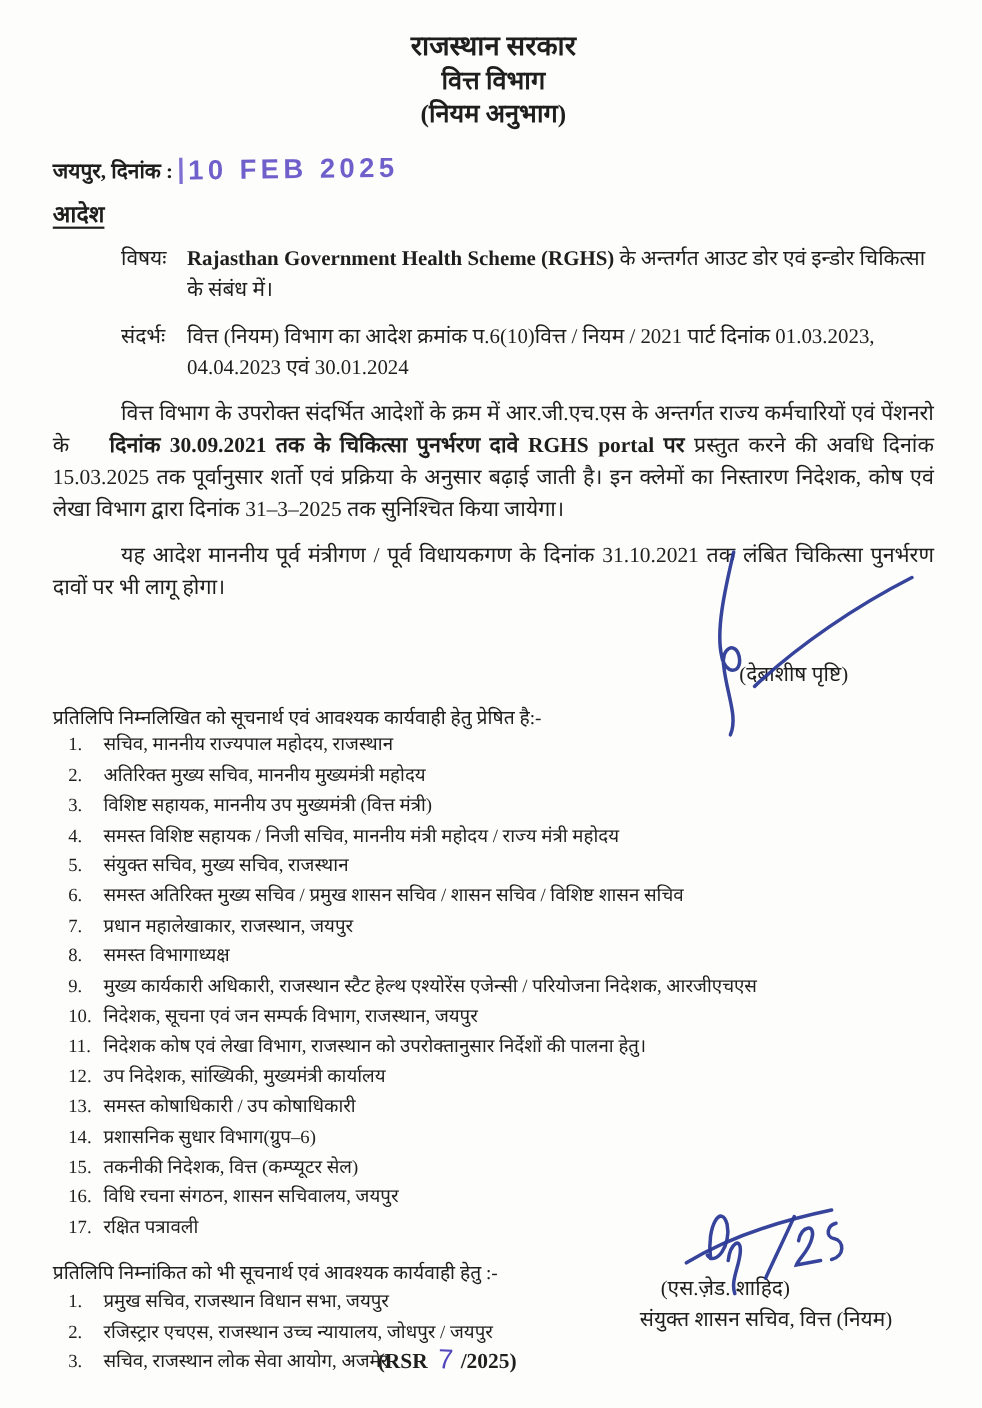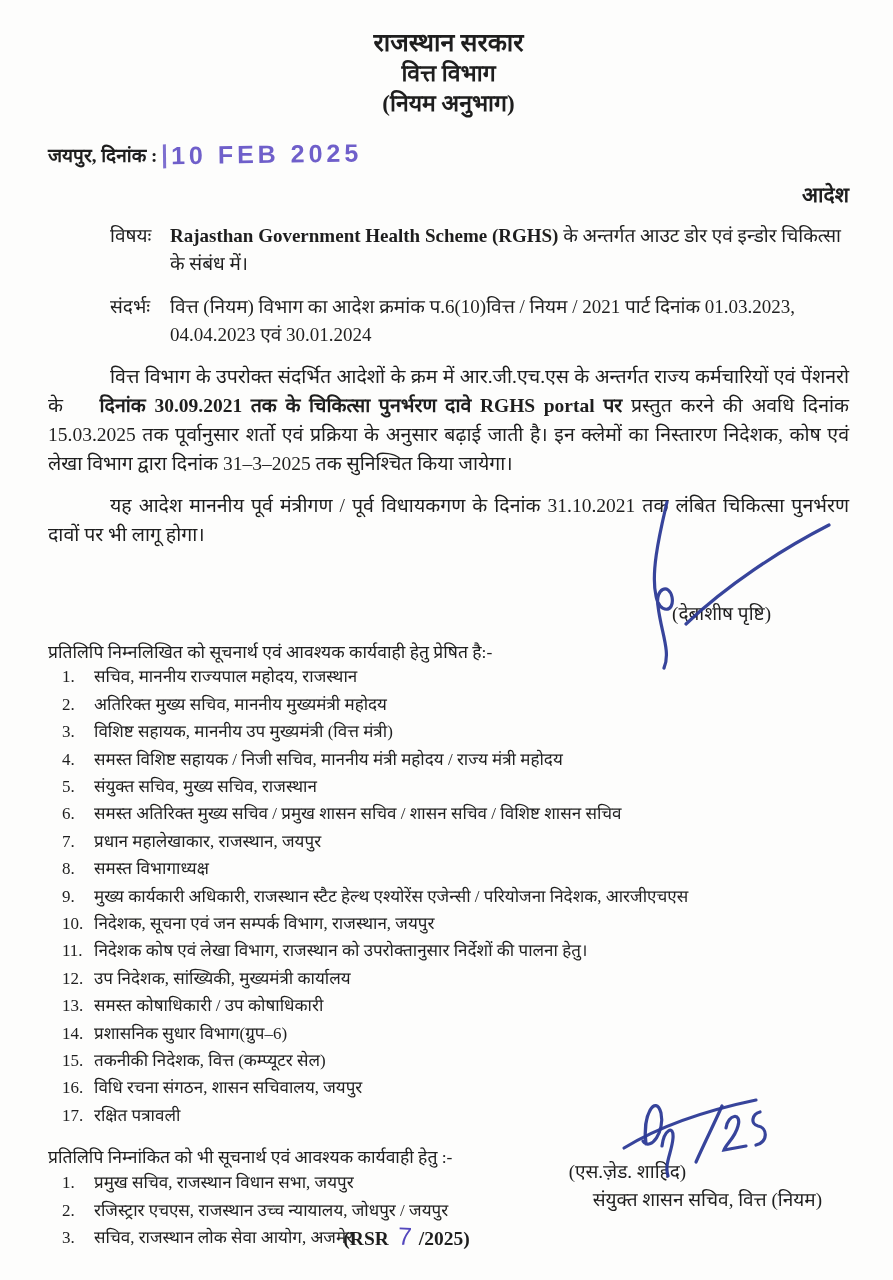--- a/index.html
+++ b/index.html
@@ -22,42 +22,42 @@
   
   .ref-row{display:flex;justify-content:space-between;align-items:flex-start;margin-top:22px;font-weight:bold;font-size:19px;white-space:nowrap;}
   .ref-right{display:flex;align-items:center;}
   .stamp{
     color:var(--stamp-ink);font-family:"Liberation Sans","DejaVu Sans",sans-serif;
     font-weight:bold;font-size:25px;letter-spacing:4px;line-height:1;
     display:inline-block;transform:rotate(-0.8deg);margin-left:4px;opacity:.92;
   }
   .stamp-tick{display:inline-block;width:3px;height:24px;background:var(--stamp-ink);margin:0 5px 0 2px;vertical-align:-4px;opacity:.9;}
   
-  .order-title{text-align:right;font-weight:bold;font-size:21px;margin-top:12px;text-underline-offset:4px;}
+  .order-title{text-align:left;font-weight:bold;font-size:21px;margin-top:12px;text-decoration:underline;text-underline-offset:4px;}
   
   .labeled-block{display:flex;margin:14px 0 0 62px;font-size:19px;line-height:1.5;}
   .labeled-block .label{flex:0 0 60px;}
   .labeled-block .body{flex:1;padding-right:6px;}
   .en-bold{font-weight:bold;}
   
   .para{font-size:19.5px;line-height:1.5;text-align:justify;margin-top:12px;text-indent:62px;}
   .para .b{font-weight:bold;margin-left:28px;}
   
   .sig1{margin-top:52px;text-align:right;font-size:19px;line-height:1.35;position:relative;}
   .sig1 .name{padding-right:78px;}
   .sig1 .title{padding-right:26px;}
   
   .copies-intro{font-size:17.5px;margin-top:14px;line-height:1.35;}
   .dist-list{margin-top:2px;}
   .dist-row{display:flex;align-items:flex-start;height:27.4px;font-size:17px;line-height:1.25;}
   .dist-row .num{flex:0 0 46px;padding-left:14px;box-sizing:border-box;}
   .dist-row .txt{flex:1;white-space:nowrap;}
   .dist-list-2 .dist-row{height:27.8px;}
   
-  .sig2{position:absolute;right:71px;top:1158px;text-align:left;font-size:19px;line-height:1.45;}
+  .sig2{position:absolute;right:82px;top:1158px;text-align:center;font-size:19px;line-height:1.45;}
   .sig2 .name{margin-right:50px;}
   .sig2 .title{margin-right:0;margin-left:24px;}
   
   .footer{position:absolute;left:0;right:80px;top:1222px;text-align:center;font-weight:bold;font-size:19.5px;}
   .footer .hand-number{
     color:#5347bd;font-size:25px;font-weight:normal;display:inline-block;
     transform:rotate(3deg);margin:0 7px 0 9px;font-family:"Liberation Sans",sans-serif;
   }
   
   .ink-svg{position:absolute;pointer-events:none;}

